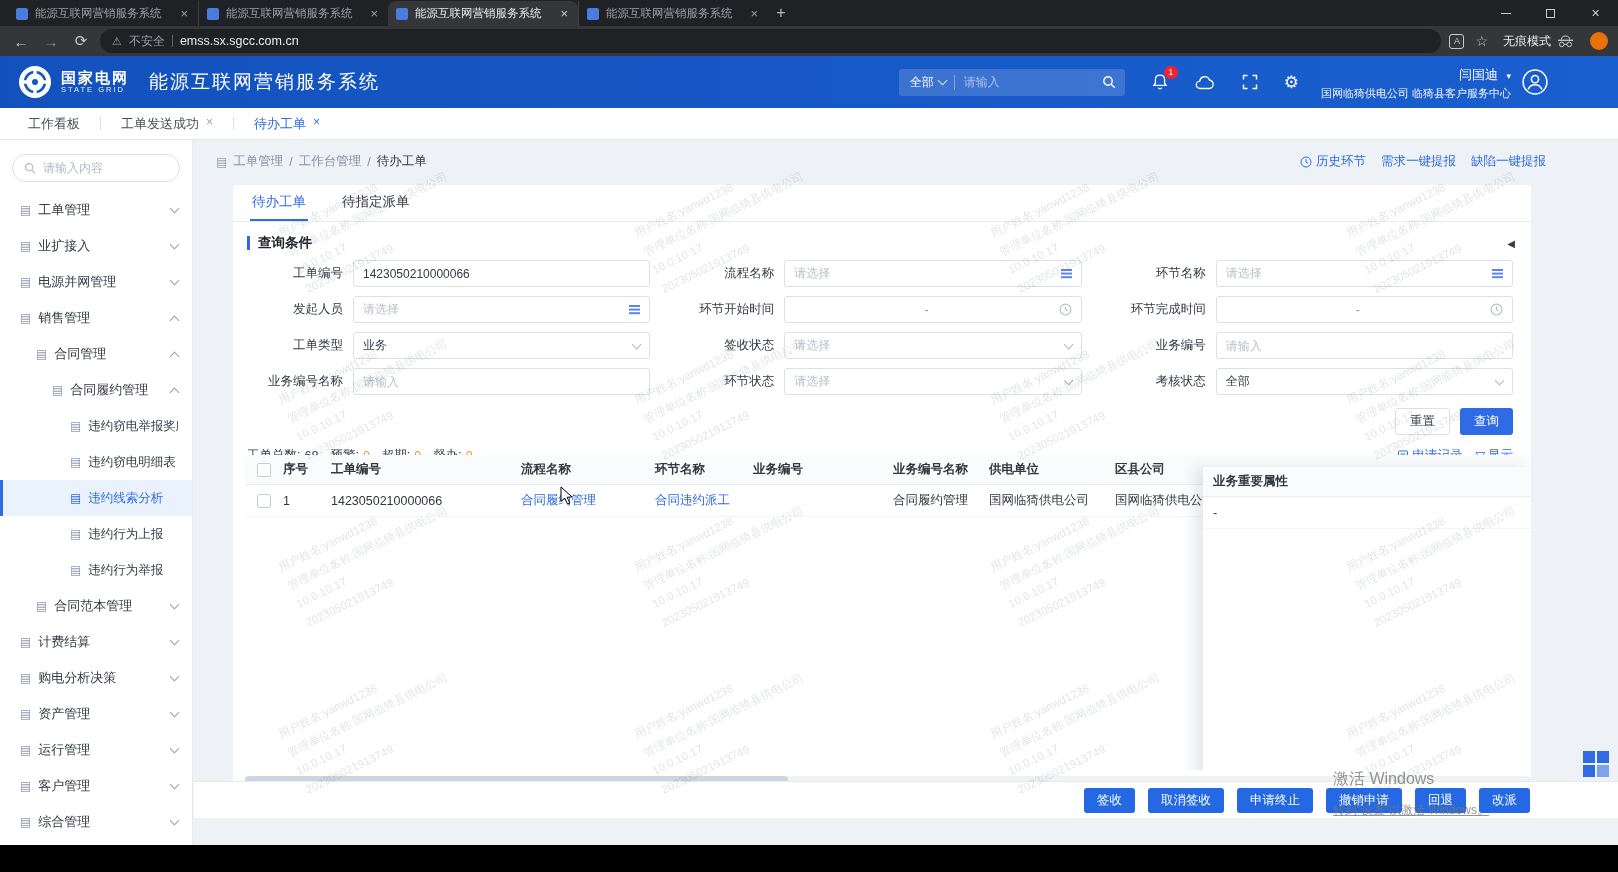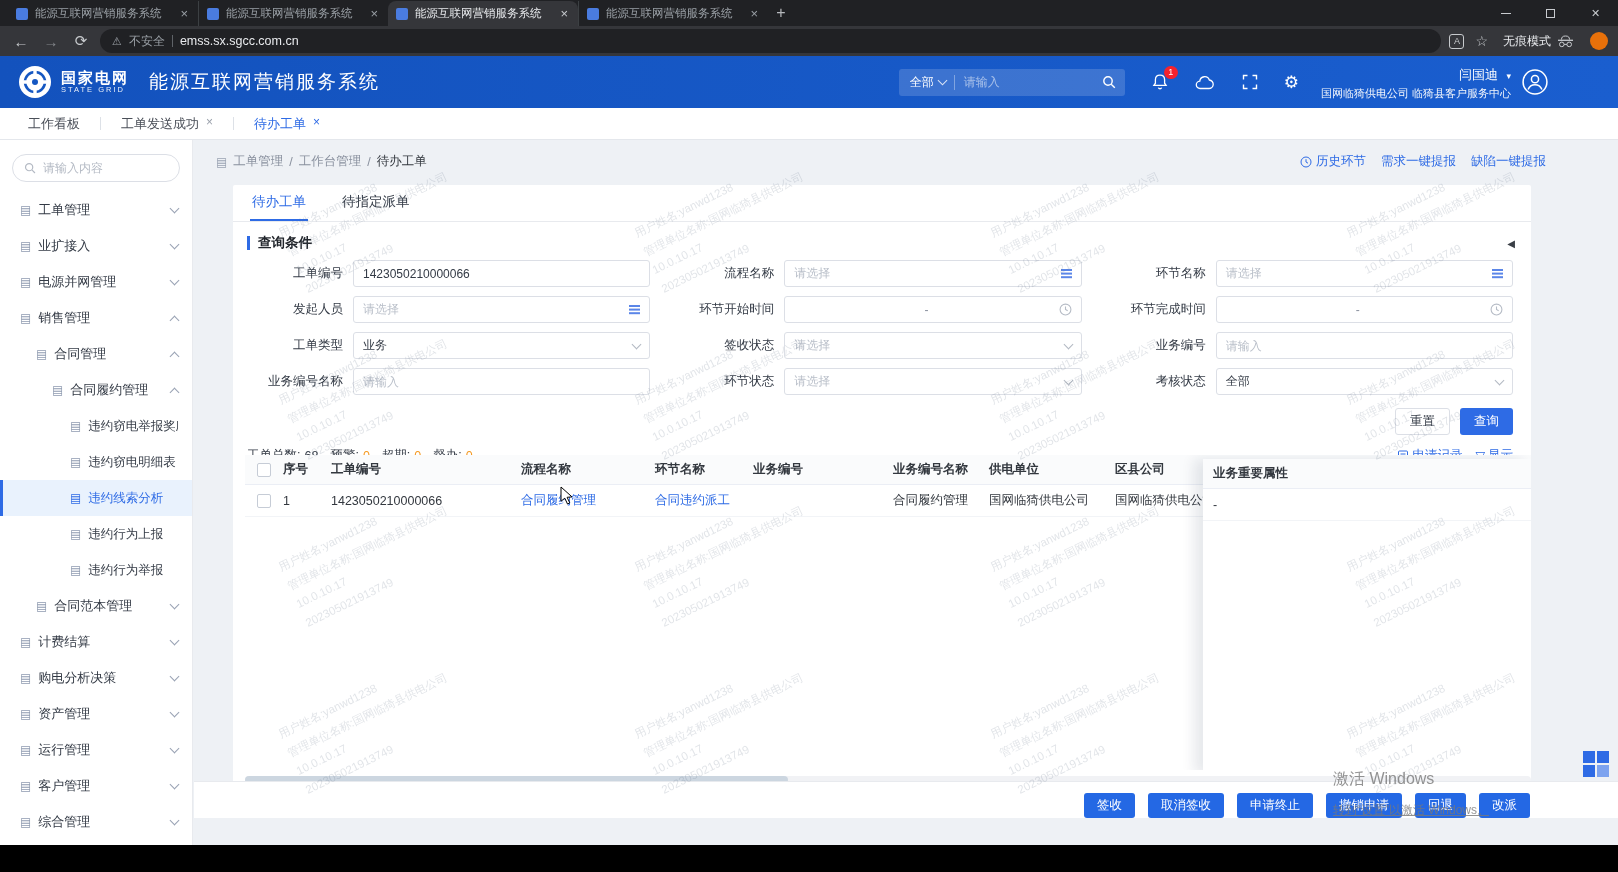--- a/index.html
+++ b/index.html
@@ -131,32 +131,32 @@
   .c-seq { flex:0 0 48px; }
   .c-order { flex:0 0 190px; }
   .c-proc { flex:0 0 134px; }
   .c-step { flex:0 0 98px; }
   .c-bizno { flex:0 0 140px; }
   .c-bizname { flex:0 0 96px; }
   .c-supply { flex:0 0 126px; }
   .c-county { flex:1; overflow:hidden; white-space:nowrap; }
   .cb { width:14px; height:14px; border:1px solid #c6ccd6; border-radius:2px; background:#fff; }
   .link { color:#2e6be5; }
-  .fixedcol { position:absolute; top:4px; right:0; width:328px; height:315px; background:#fff; box-shadow:-9px 0 12px rgba(15,35,64,.10); }
+  .fixedcol { position:absolute; top:12px; right:0; width:328px; height:315px; background:#fff; box-shadow:-9px 0 12px rgba(15,35,64,.10); }
   .fixedcol .fh { height:30px; background:#fafbfc; border-bottom:1px solid #ebeef5; display:flex; align-items:center; padding:0 10px; font-weight:bold; font-size:12.5px; color:#33383f; }
   .fixedcol .fv { height:32px; display:flex; align-items:center; padding:0 10px; font-size:12.5px; color:#33383f; border-bottom:1px solid #f2f4f7; }
 
   .hscroll { position:absolute; left:12px; right:0; top:591px; height:8px; background:#f1f2f5; border-radius:4px; }
   .hthumb { width:543px; height:8px; background:#ccd6e0; border-radius:4px; }
   .pager { position:absolute; left:12px; right:0; top:604px; height:26px; }
   .psel { position:absolute; left:51px; top:0; width:57px; height:24px; border:1px solid #dcdfe6; border-radius:3px; display:flex; align-items:center; justify-content:flex-end; padding-right:6px; background:#fff; }
   .pnum { position:absolute; left:150px; top:4px; width:16px; height:16px; background:#2e6be5; color:#fff; font-size:10px; border-radius:2px; display:flex; align-items:center; justify-content:center; }
 
   
-  .footer { position:absolute; left:194px; right:0; bottom:27px; height:37px; background:#fff; border-top:1px solid #e8eaee; display:flex; align-items:flex-end; justify-content:flex-end; gap:13px; padding-right:88px; }
+  .footer { position:absolute; left:194px; right:0; bottom:27px; height:37px; background:#fff; border-top:1px solid #e8eaee; display:flex; align-items:center; justify-content:flex-end; gap:13px; padding-right:88px; }
   .fbtn { height:25px; padding:0 13px; background:#2468e4; color:#fff; font-size:12.5px; border-radius:3px; display:flex; align-items:center; }
 
   
   .wm-layer { position:absolute; inset:0; z-index:4; pointer-events:none; display:grid; grid-template-columns:repeat(4,1fr); grid-template-rows:repeat(4,1fr); overflow:hidden; }
   .wm-tile { display:flex; align-items:center; justify-content:center; }
   .wm-rot { transform:rotate(-26deg); color:rgba(90,105,125,.18); font-size:11.5px; line-height:1.8; white-space:nowrap; }
   .winact { position:absolute; left:1333px; top:769px; z-index:10; color:rgba(120,120,120,.8); }
   .winact .l1 { font-size:16px; }
   .winact .l2 { font-size:12px; margin-top:12px;text-decoration:underline; }
   .widget { position:absolute; left:1583px; top:751px; z-index:10; display:grid; grid-template-columns:12px 12px; grid-gap:2px; }

